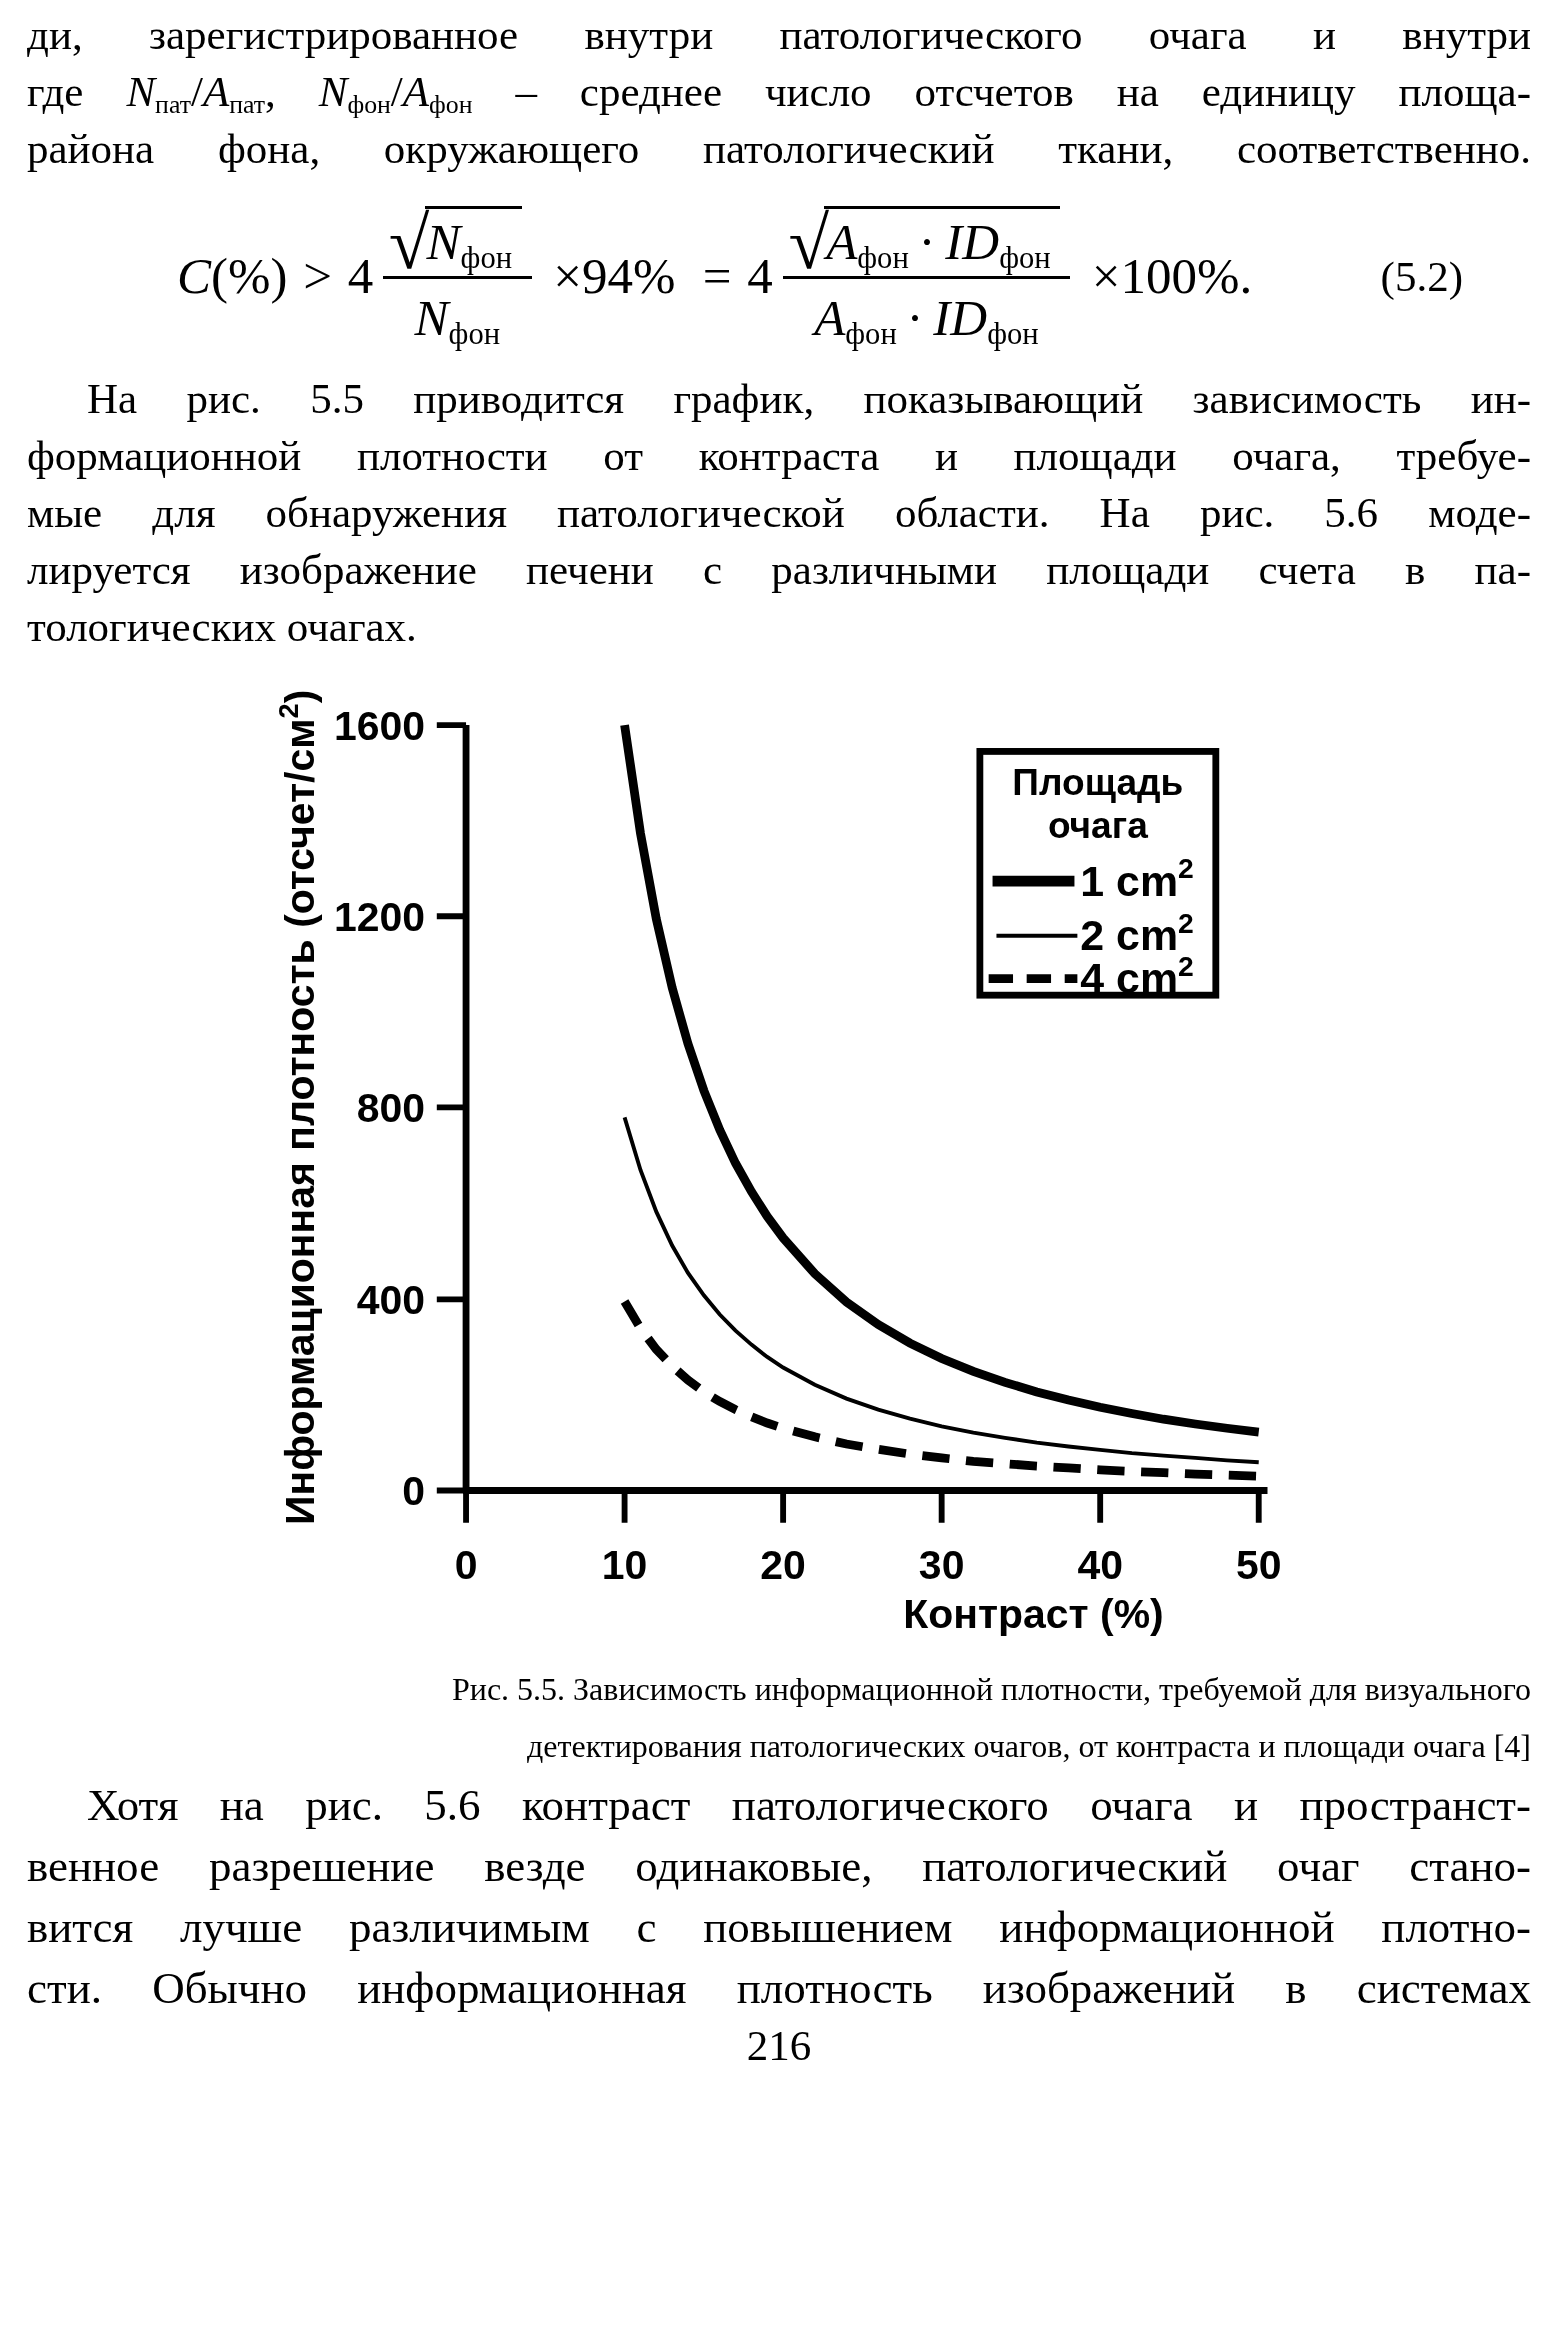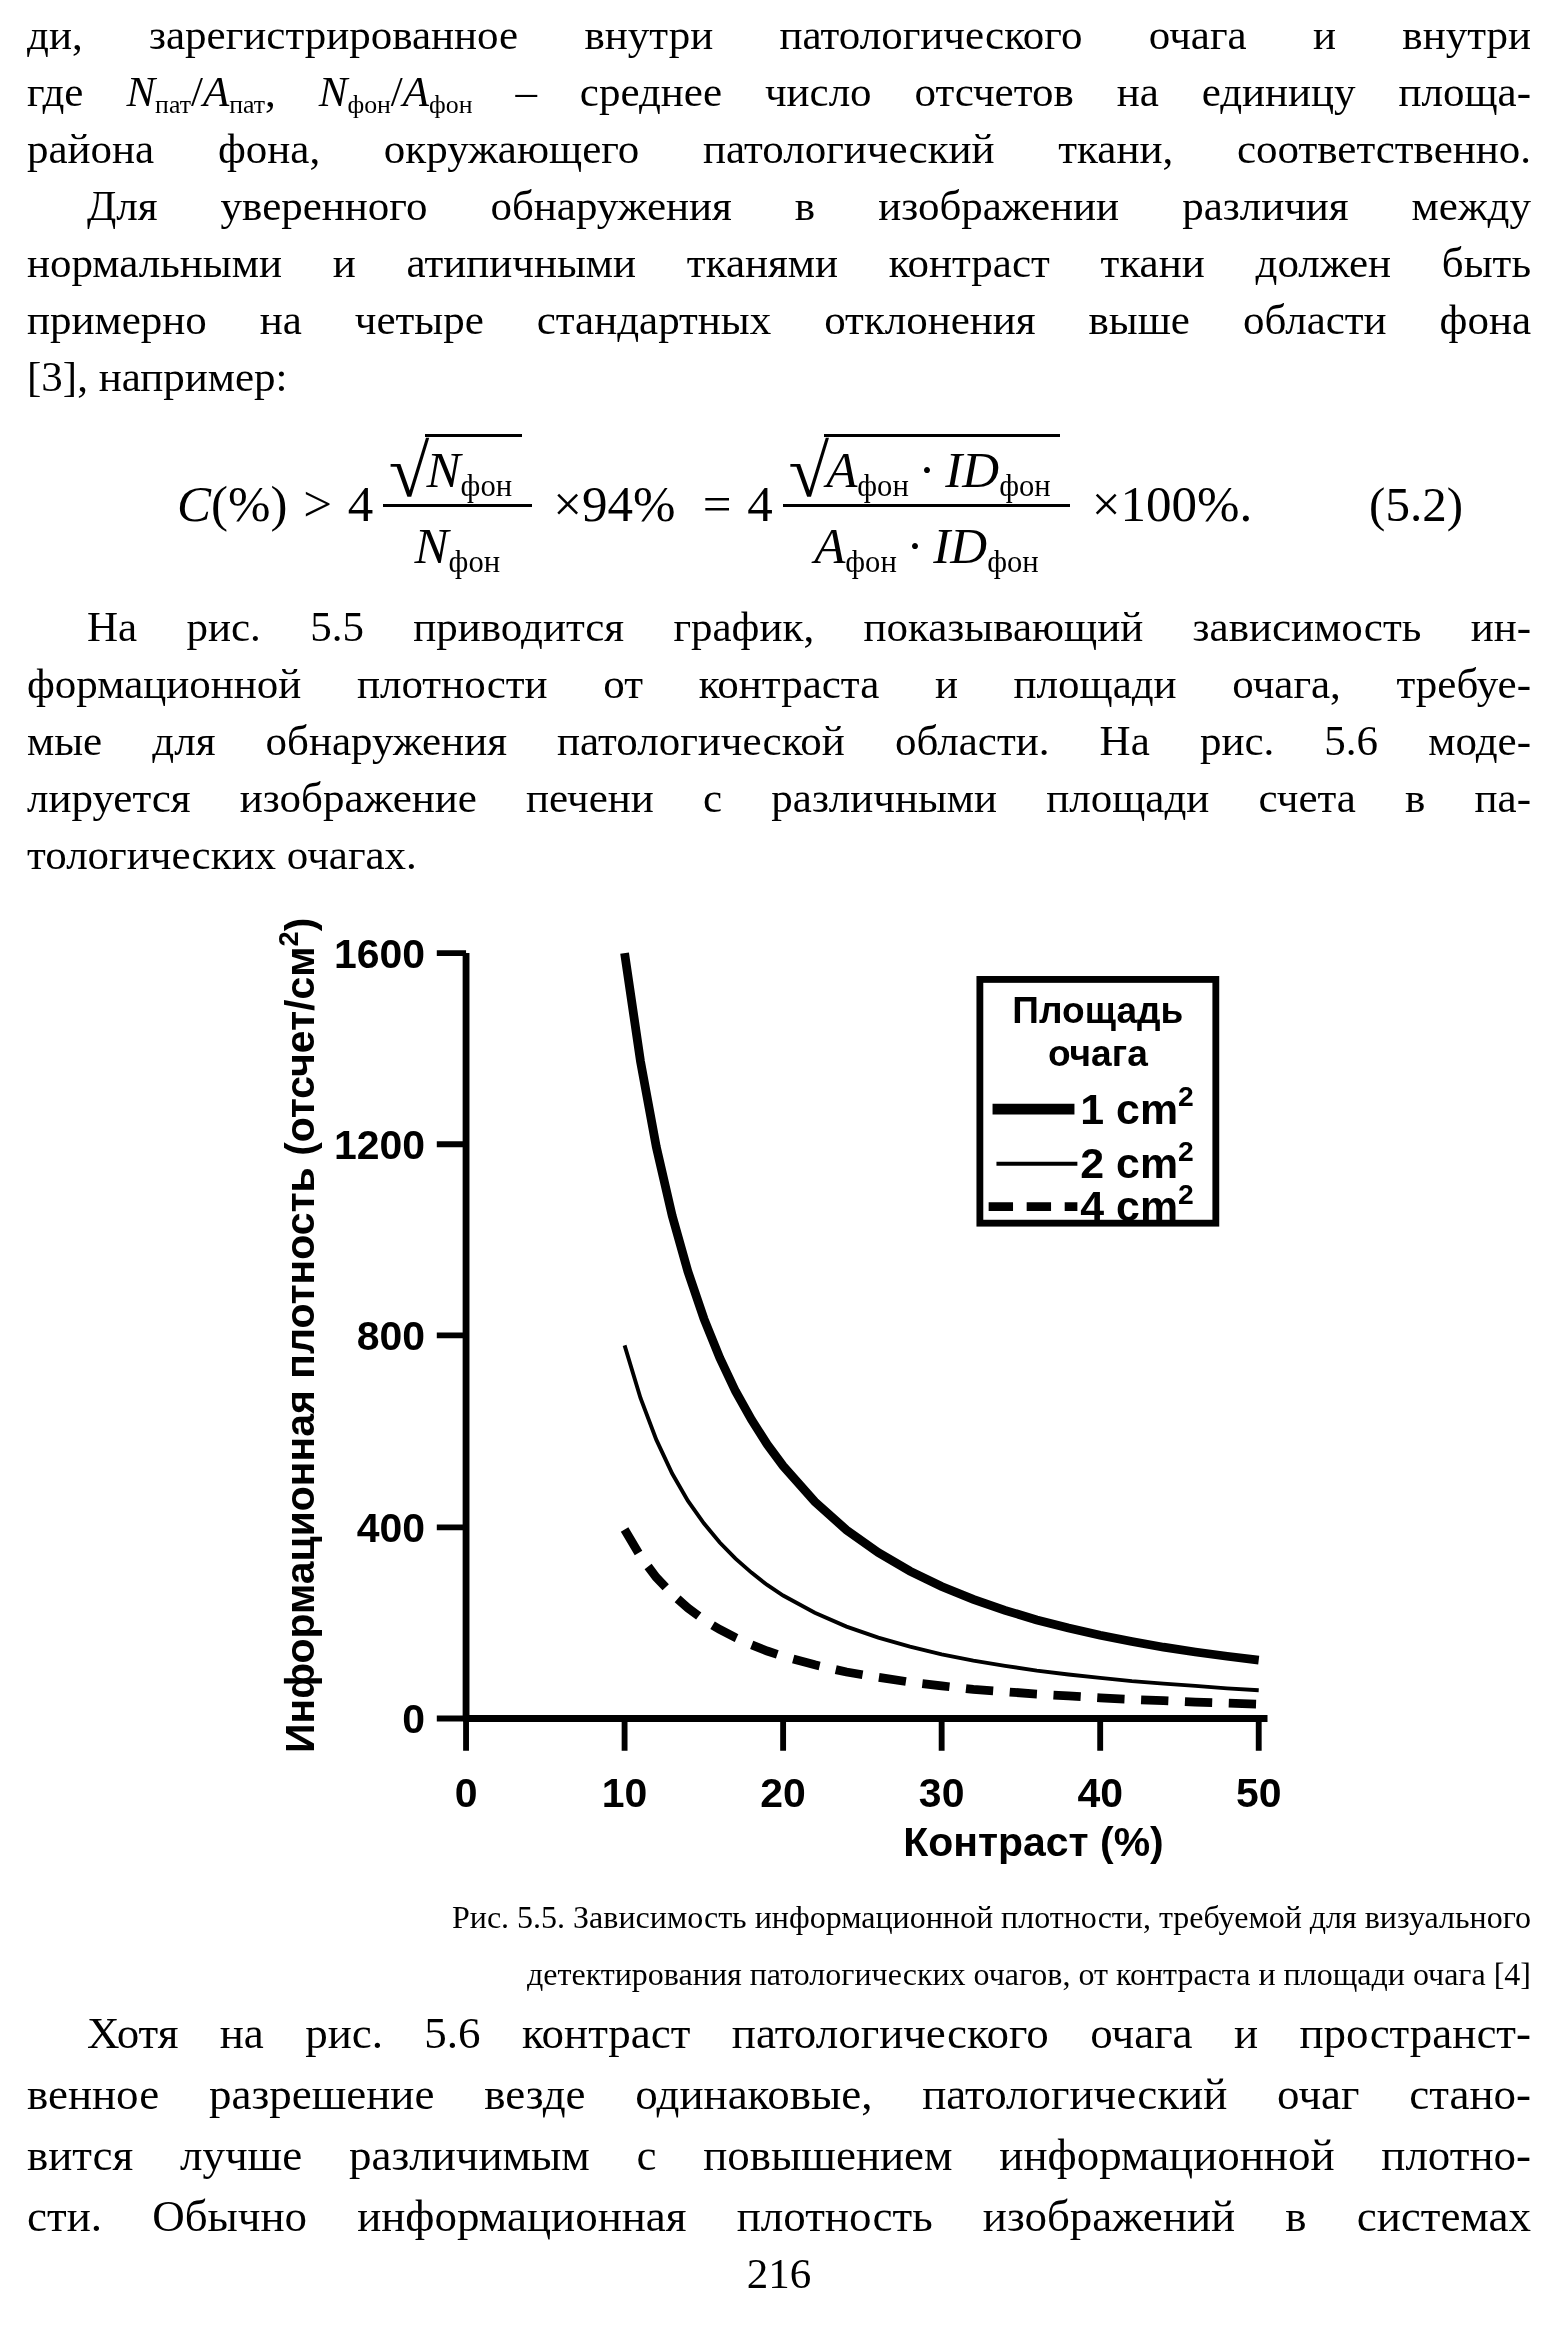--- a/index.html
+++ b/index.html
@@ -19,21 +19,21 @@
                margin:15.6px 117px 9.8px 0;height:168px;font-size:51px;}
   .formula-row .op{margin:0 13.7px;}
   .formula-row .fx{margin:0 2px;}
   .frac{display:inline-grid;justify-items:center;vertical-align:middle;margin:0 7.8px;}
   .frac .num{border-bottom:3.9px solid #000;padding:0 9.8px 5.9px 5.9px;display:flex;align-items:flex-end;}
   .frac .den{padding-top:9.8px;}
   .sqrt{display:inline-flex;align-items:flex-start;}
   .sqrt-sign{font-size:1.45em;line-height:0.75;transform:translateY(9.8px);font-style:normal;}
   .radicand{border-top:3.9px solid #000;padding:3.9px 9.8px 0 2px;margin-left:-4.9px;}
   .dot{margin:0 9.8px;}
-  .eqnum{position:absolute;right:-49px;top:50%;transform:translateY(-50%);font-size:49px;}
+  .eqnum{position:absolute;right:-49px;top:50%;transform:translateY(-50%);font-size:43px;}
   
   .chart-wrap{margin-top:25px;}
   .chart-svg{display:block;margin-left:168px;}
   .ax{stroke:#000;stroke-width:7;fill:none;}
   .tick{stroke:#000;stroke-width:6;fill:none;}
   .ctext{font-family:"Liberation Sans",sans-serif;font-weight:bold;fill:#000;}
   .curve0{stroke:#000;stroke-width:9;fill:none;stroke-linecap:butt;}
   .curve1{stroke:#000;stroke-width:4;fill:none;}
   .curve2{stroke:#000;stroke-width:9;fill:none;stroke-dasharray:28 17;}
   .legend-box{fill:#fff;stroke:#000;stroke-width:7;}
@@ -50,26 +50,20 @@
 <body>
 
 <div class="page">
 
   <div class="para">
     <div class="line">ди, зарегистрированное внутри патологического очага и внутри</div>
     <div class="line"><span>где </span><i class="v">N</i><sub>пат</sub><span>/</span><i class="v">A</i><sub>пат</sub><span>, </span><i class="v">N</i><sub>фон</sub><span>/</span><i class="v">A</i><sub>фон</sub><span> – среднее число отсчетов на единицу площа-</span></div>
     <div class="line">района фона, окружающего патологический ткани, соответственно.</div>
   </div>
 
-  <div class="para">
-    <div class="line indent">Для уверенного обнаружения в изображении различия между</div>
-    <div class="line">нормальными и атипичными тканями контраст ткани должен быть</div>
-    <div class="line">примерно на четыре стандартных отклонения выше области фона</div>
-    <div class="line endline">[3], например:</div>
-  </div>
 
   <div class="formula-row">
     <span class="fx"><i class="v">C</i><span>(%)</span></span>
     <span class="op">&gt;</span>
     <span class="fx">4</span>
     <span class="frac">
       <span class="num">
           <span class="sqrt">
             <span class="sqrt-sign">√</span>
             <span class="radicand"><i class="v">N</i><sub>фон</sub></span>

